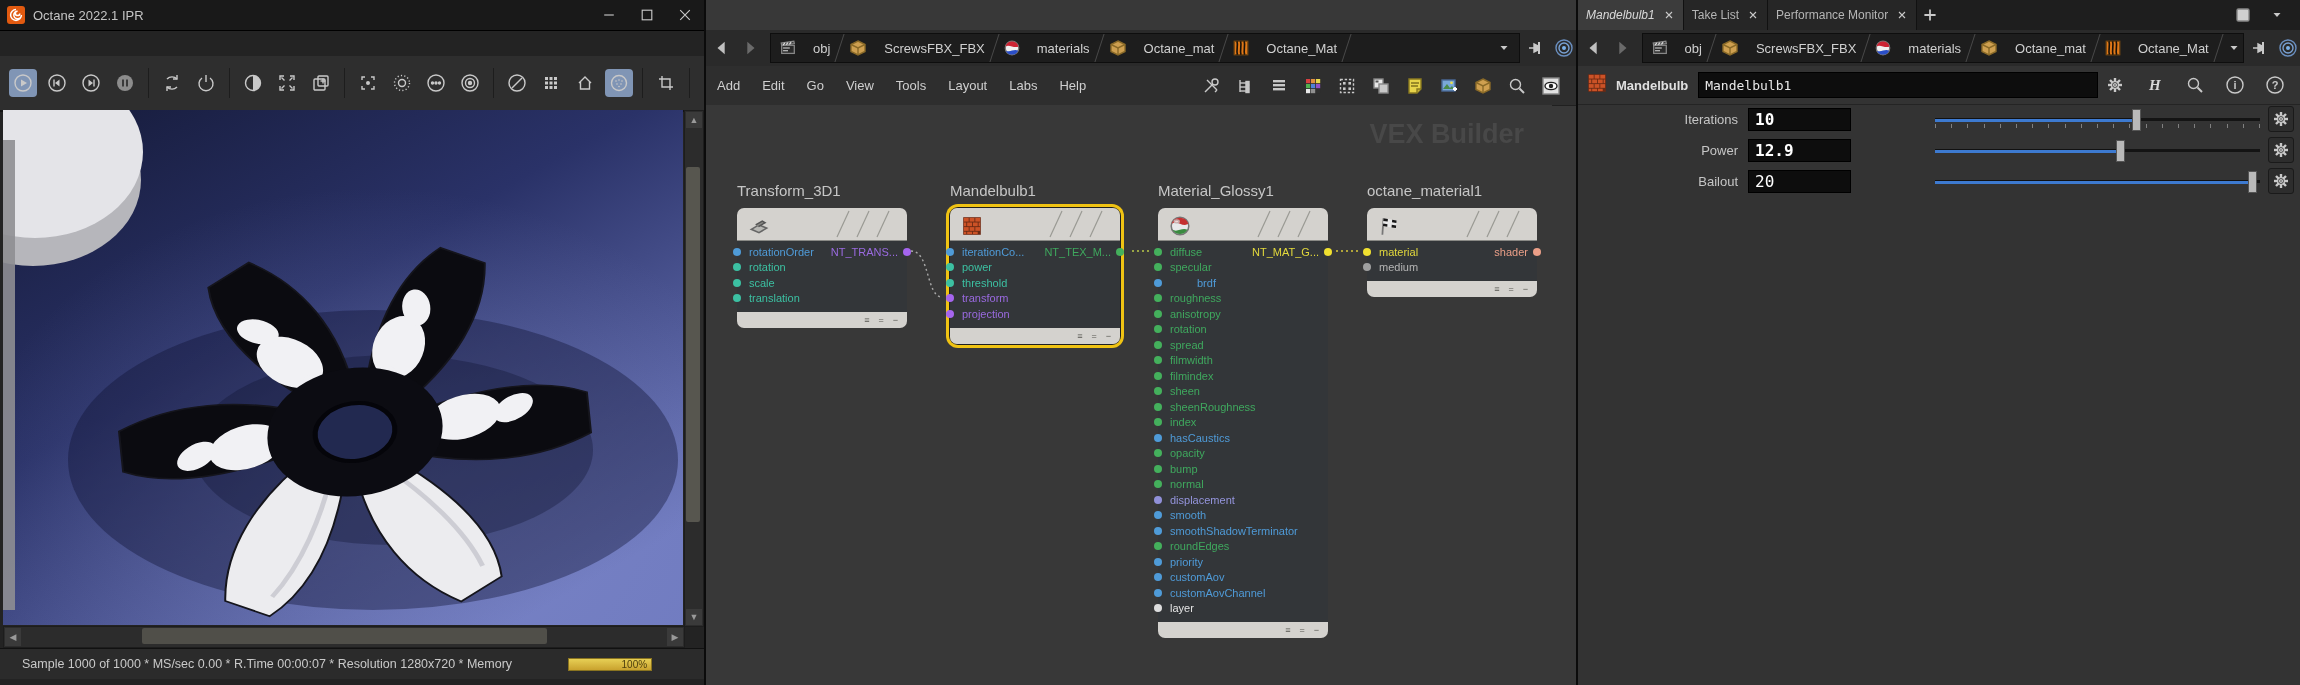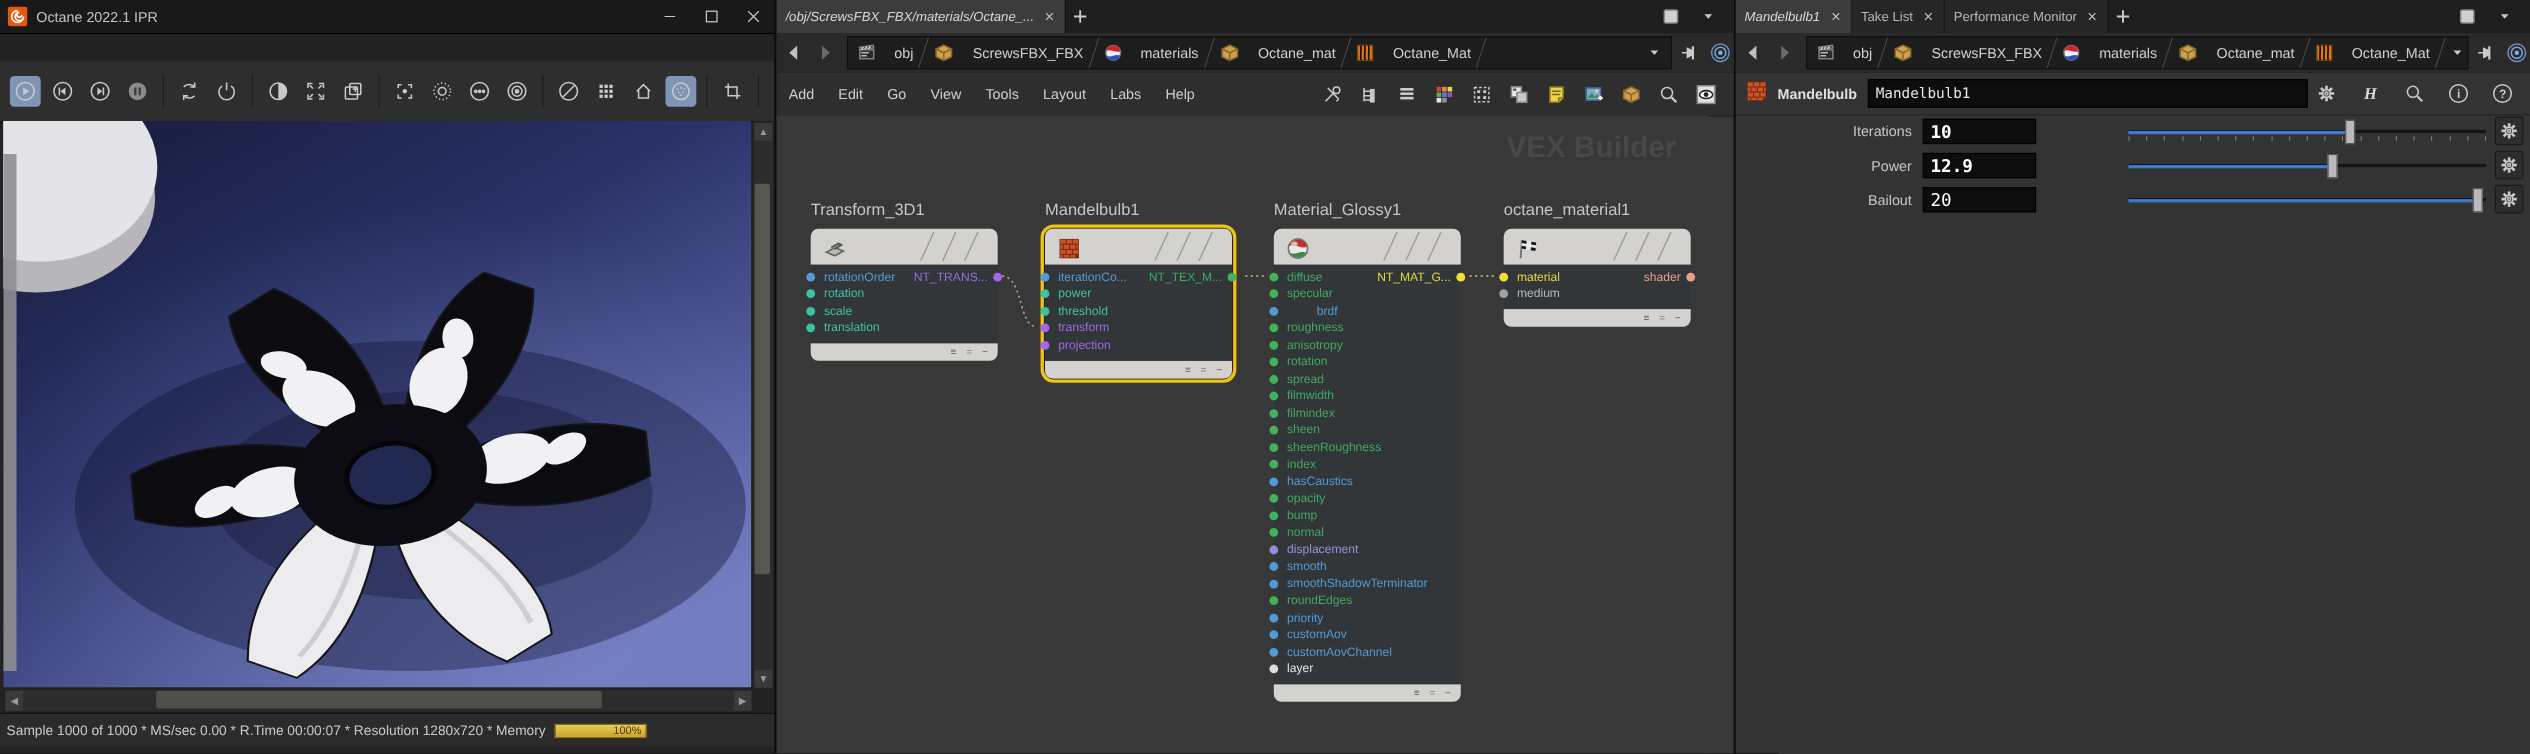--- a/index.html
+++ b/index.html
@@ -26,21 +26,21 @@
        align-items:center;justify-content:center;flex:0 0 auto;}
   .icn.active{background:#8095b5;}
   .tsep{width:1px;height:30px;background:#1d1d1d;margin:0 6px;flex:0 0 auto;}
   #viewport{position:absolute;left:3px;top:110px;width:680px;height:515px;}
   #vscroll{position:absolute;left:684px;top:110px;width:18px;height:515px;background:#2c2c2c;border:1px solid #1d1d1d;}
   #hscroll{position:absolute;left:3px;top:626px;width:680px;height:20px;background:#2c2c2c;border:1px solid #1d1d1d;display:flex;}
   .sbtn{background:#3a3a3a;color:#999;display:flex;align-items:center;justify-content:center;font-size:9px;}
   .vthumb{position:absolute;left:1px;top:56px;width:14px;height:355px;background:#57564f;border-radius:2px;}
   .hthumb{position:absolute;left:138px;top:1px;width:405px;height:16px;background:#504f49;border-radius:2px;}
   .statusbar{position:absolute;left:0;right:0;top:648px;height:30px;background:#2b2b2b;
-             border-top:1px solid #111;display:flex;align-items:center;font-size:12.5px;color:#c9c9c9;padding-left:6px;}
+             border-top:1px solid #111;display:flex;align-items:center;font-size:12.5px;color:#c9c9c9;padding-left:22px;gap:48px;}
   .progress{margin-left:8px;width:84px;height:13px;background:linear-gradient(180deg,#e7cf55,#c9a22e);
             color:#4e3f0e;font-size:10px;display:flex;align-items:center;justify-content:flex-end;
             padding-right:4px;box-sizing:border-box;border:1px solid #8a7420;}
   
   .tabbar{position:absolute;left:0;right:0;top:0;height:30px;background:#1e1e1e;display:flex;
           align-items:stretch;border-bottom:1px solid #0c0c0c;}
   .tab{display:flex;align-items:center;padding:0 8px;background:#262626;border-right:1px solid #111;
        font-size:12px;color:#b5b5b5;max-width:330px;}
   .tab.active{background:#3c3c3c;color:#d8d8d8;}
   .tab .tlabel{font-style:italic;white-space:nowrap;overflow:hidden;text-overflow:ellipsis;}
@@ -353,47 +353,20 @@
       <div class="sbtn" style="position:absolute;right:1px;top:1px;width:16px;height:18px;">▶</div>
     </div>
 
     <div class="statusbar">
       <span>Sample 1000 of 1000 * MS/sec 0.00 * R.Time 00:00:07 * Resolution 1280x720 * Memory</span>
       <span class="progress">100%</span>
     </div>
   </section>
 
   <section id="network" class="panel">
-    <div class="tabbar" id="net-tabbar">
-        <div class="tab active" style="max-width: 336px;">
-          <span class="tlabel">/obj/ScrewsFBX_FBX/materials/Octane_...</span>
-          <span class="tclose">
-            <svg width="12" height="12" viewBox="0 0 20 20" fill="none" stroke="#c9c9c9" stroke-width="1.4">
-              <path d="M5 5 L15 15 M15 5 L5 15" stroke-width="1.8"></path>
-            </svg>
-          </span>
-        </div>
-        <span class="tplus">
-          <svg width="16" height="16" viewBox="0 0 20 20" fill="none" stroke="#c9c9c9" stroke-width="1.4">
-            <path d="M10 3 V17 M3 10 H17" stroke-width="2.2"></path>
-          </svg>
-        </span>
-        <div class="tabctl">
-          <span class="icn">
-            <svg width="20" height="20" viewBox="0 0 20 20" fill="none" stroke="#c9c9c9" stroke-width="1.4">
-              <rect x="4" y="4" width="12" height="12" rx="1.5" fill="#d0d0d0" stroke="#888"></rect>
-            </svg>
-          </span>
-          <span class="icn">
-            <svg width="14" height="14" viewBox="0 0 20 20" fill="none" stroke="#c9c9c9" stroke-width="1.4">
-              <path d="M5 7 L10 13 L15 7 Z" fill="#c9c9c9" stroke="none"></path>
-            </svg>
-          </span>
-        </div>
-      </div>
     <div class="pathbar" id="net-pathbar">
         <span class="navbtn">
           <svg width="18" height="18" viewBox="0 0 20 20" fill="none" stroke="#c9c9c9" stroke-width="1.4">
             <path d="M13 3 L5 10 L13 17 Z" fill="#c0c0c0" stroke="none"></path>
           </svg>
         </span>
         <span class="navbtn">
           <svg width="18" height="18" viewBox="0 0 20 20" fill="none" stroke="#c9c9c9" stroke-width="1.4">
             <path d="M7 3 L15 10 L7 17 Z" fill="#6a6a6a" stroke="none"></path>
           </svg>

